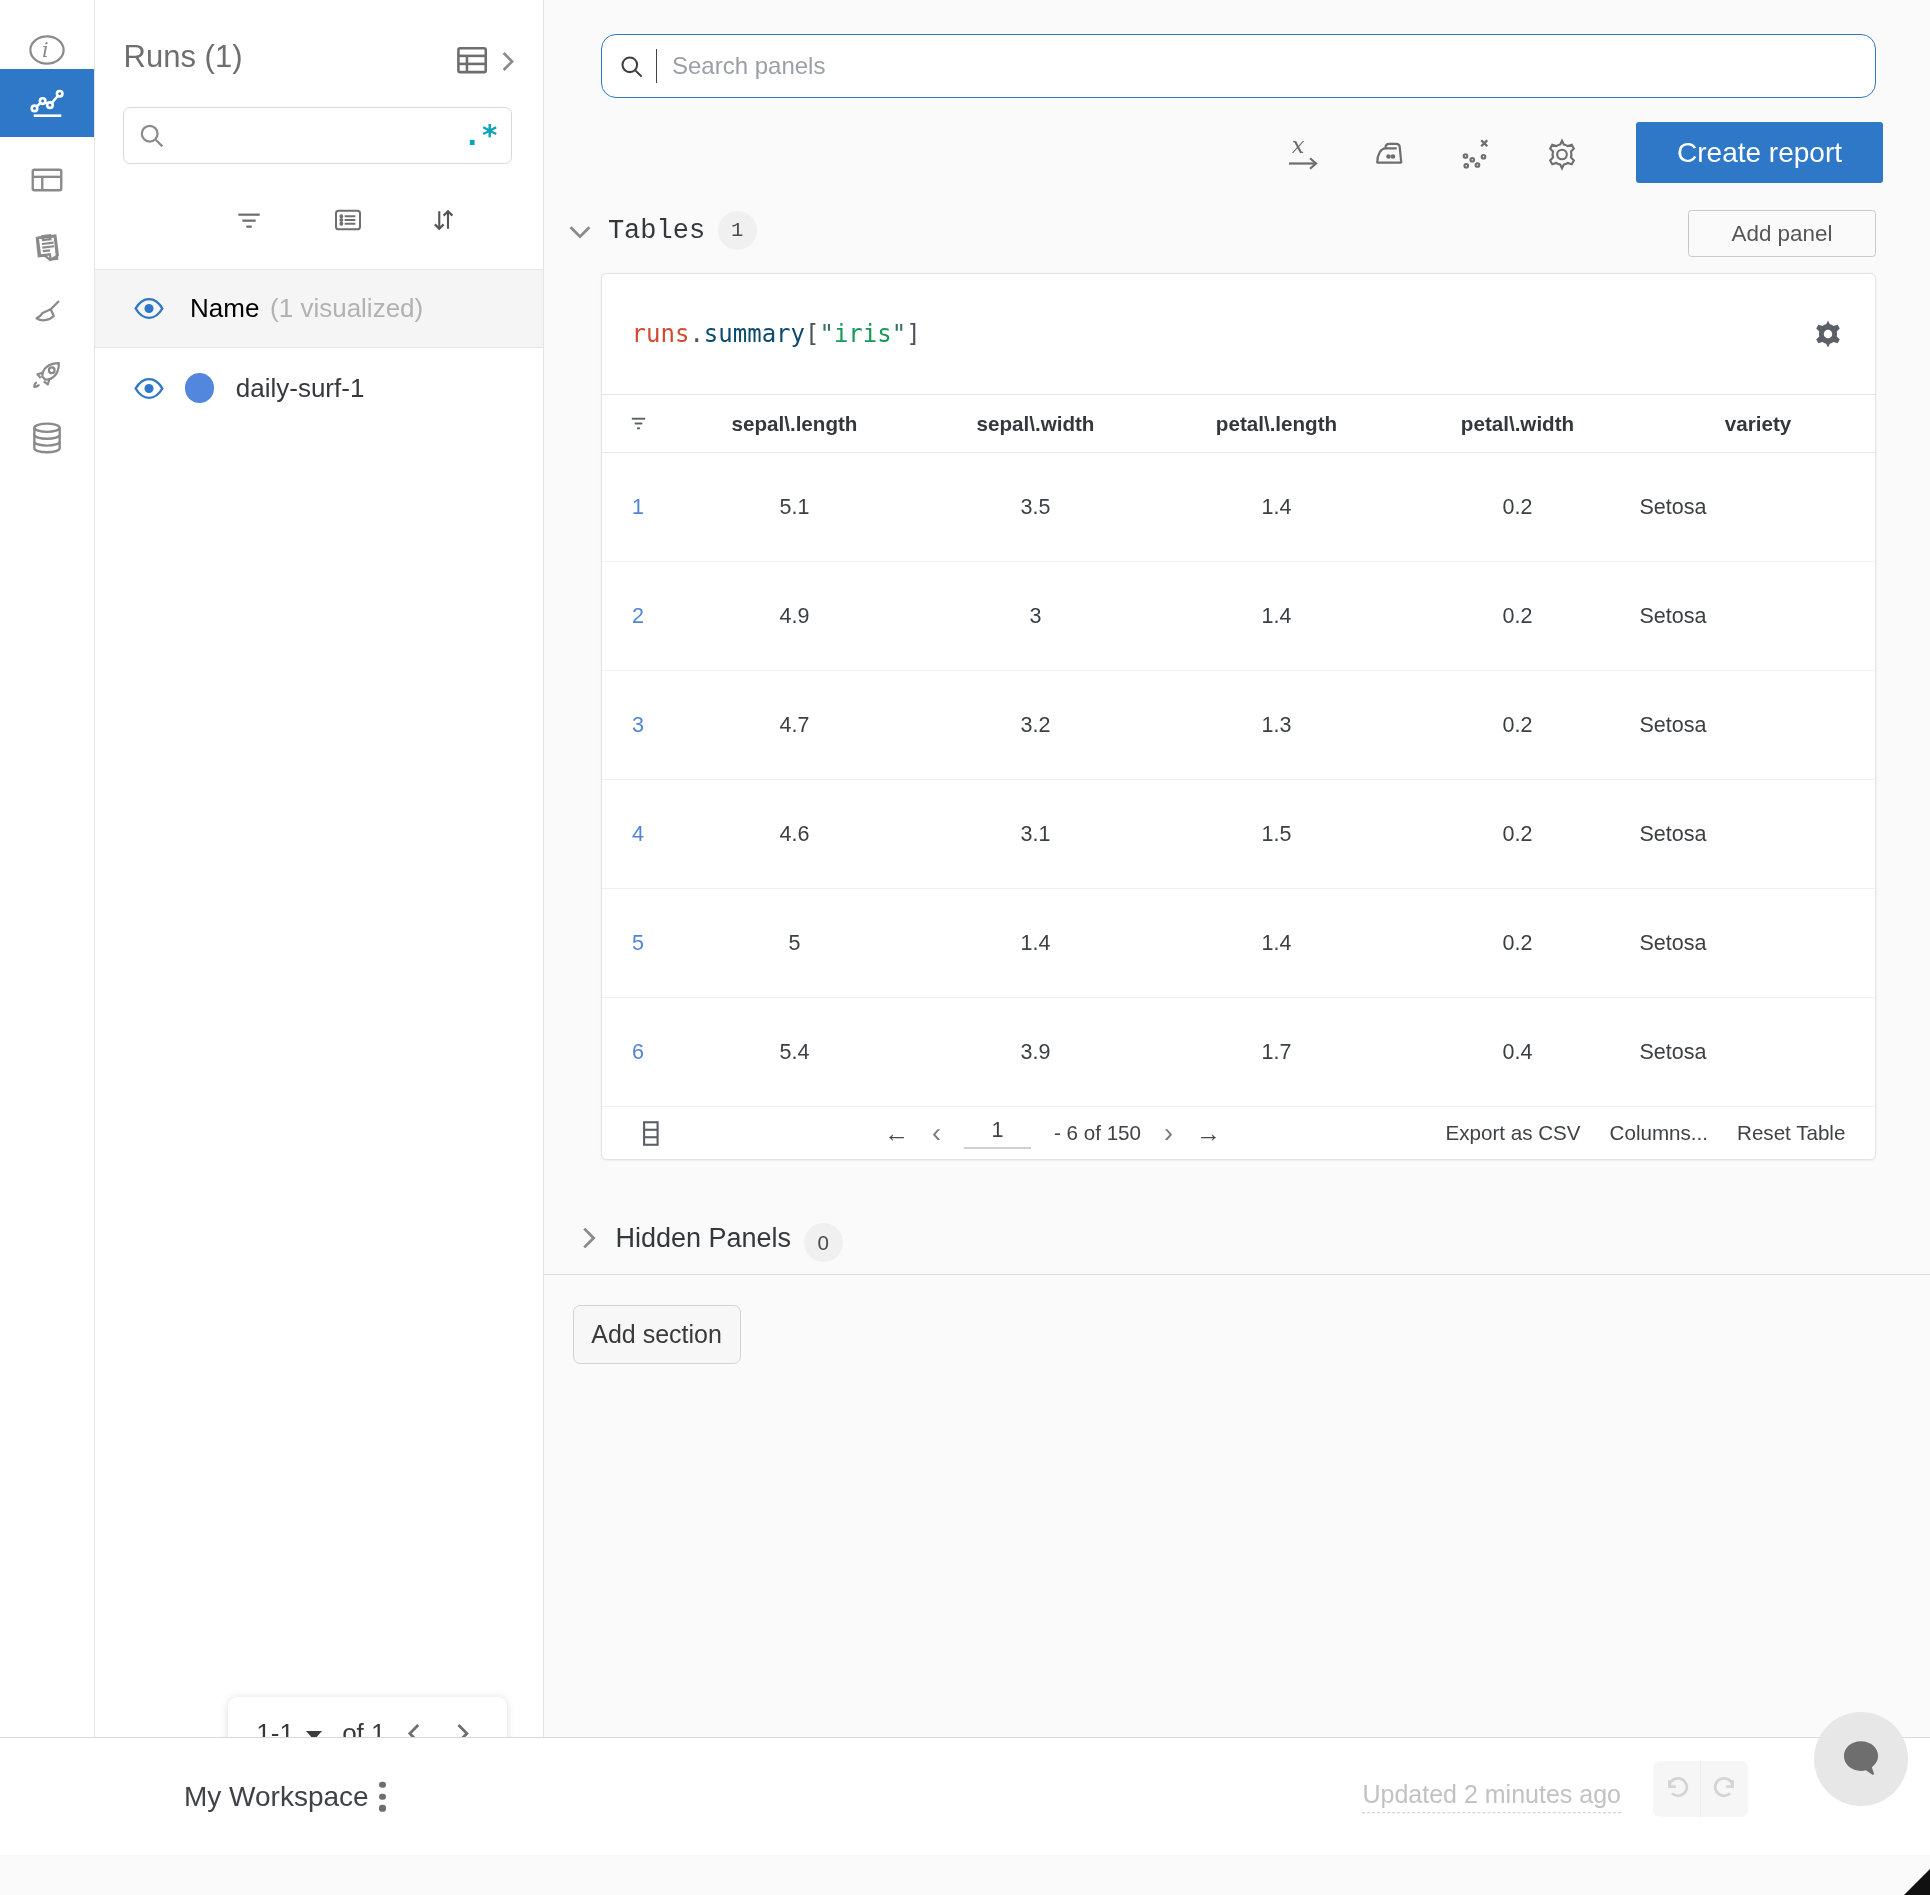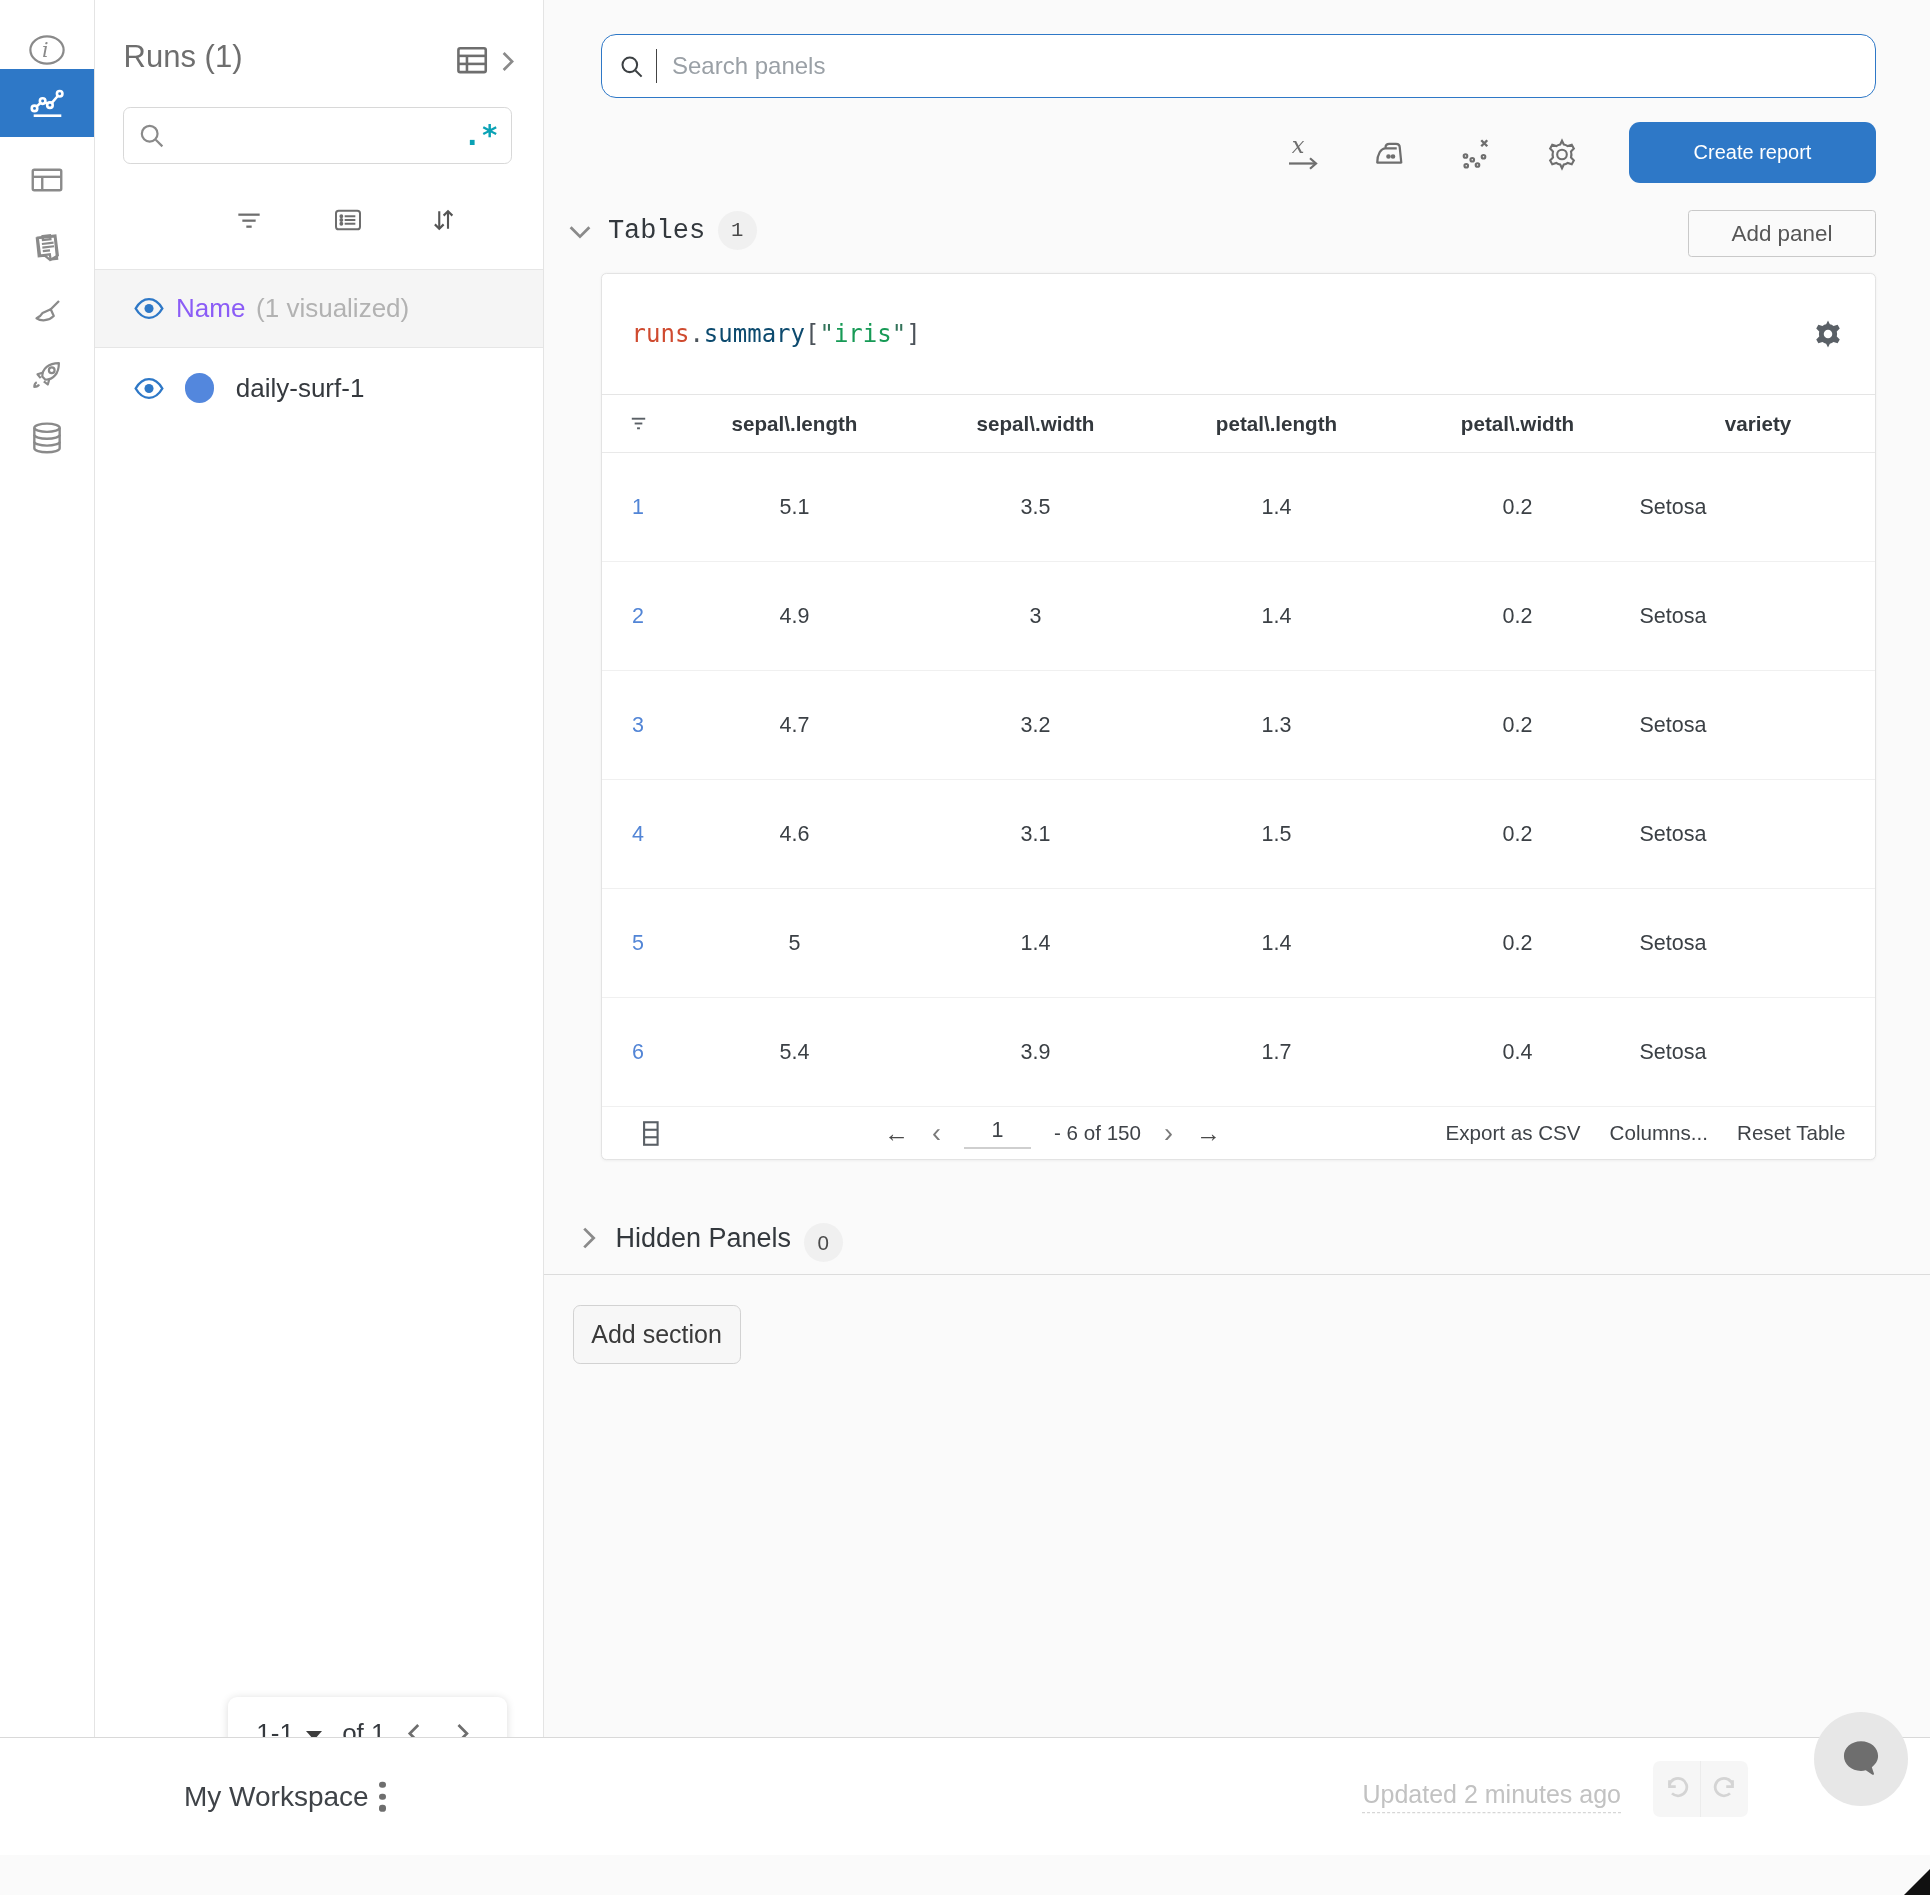--- a/index.html
+++ b/index.html
@@ -17,41 +17,41 @@
   .runs-title{position:absolute;left:29.6px;top:39px;font-size:31px;color:#6e6e6e;}
   .runs-expand{position:absolute;right:27px;top:43px;display:flex;align-items:center;gap:1.8px;cursor:pointer;}
   .run-search{position:absolute;left:29px;top:107px;width:389px;height:57px;border:0.9px solid #d8d8d8;border-radius:7.2px;
               background:#fff;display:flex;align-items:center;padding:0 12.5px;box-sizing:border-box;}
   .run-search input{border:0;outline:0;flex:1;font-size:23px;min-width:0;font-family:inherit;}
   .regex-btn{color:#0aa2b5;font-family:"DejaVu Sans Mono",monospace;font-size:29px;font-weight:bold;line-height:1;}
   .filter-row{position:absolute;left:0;top:193px;width:100%;height:54px;}
   .filter-row .ibtn{position:absolute;top:0;width:54px;height:54px;display:flex;align-items:center;justify-content:center;}
   .name-row{position:absolute;left:0;top:269px;width:100%;height:79px;background:#f5f5f5;border-top:0.9px solid #e6e6e6;
             border-bottom:0.9px solid #e6e6e6;display:flex;align-items:center;box-sizing:border-box;padding-left:39px;}
-  .name-row .lbl{font-size:26px;color:#8b5cf6;margin-left:11px;}
+  .name-row .lbl{font-size:26px;color:#000000;margin-left:25px;}
   .name-row .sub{font-size:26px;color:#b2b2b2;margin-left:10.7px;}
   .run-row{position:absolute;left:0;top:347px;width:100%;height:82px;display:flex;align-items:center;padding-left:39px;box-sizing:border-box;}
   .run-dot{width:29.6px;height:29.6px;border-radius:50%;background:#5387dd;margin-left:19.7px;}
   .run-name{font-size:26px;color:#35393e;margin-left:21.5px;}
   .side-pager{position:absolute;left:134px;top:1697px;width:279px;height:73px;background:#fff;border-radius:9px;
               box-shadow:0 1.8px 9px rgba(0,0,0,.14);display:flex;align-items:center;justify-content:center;gap:12.5px;font-size:26px;color:#35393e;}
   .side-pager .tri{width:0;height:0;border-left:8px solid transparent;border-right:8px solid transparent;border-top:9.9px solid #3c3c3c;margin-top:3.6px;}
   .side-pager .chev{color:#6e6e6e;padding:0 7.2px;cursor:pointer;}
 
   
   .main{position:absolute;left:543px;top:0;width:1388px;height:1791px;background:#fafafa;}
   .panel-search{position:absolute;left:58px;top:34px;width:1275px;height:64px;background:#fff;border:1.8px solid #2e78c7;
                 border-radius:15px;display:flex;align-items:center;padding:0 16px;box-sizing:border-box;}
   .panel-search input{border:0;outline:0;flex:1;font-size:24px;margin-left:12.5px;font-family:inherit;}
   .panel-search input::placeholder{color:#9aa0a6;}
   .caret{width:1.8px;height:34px;background:#444;margin-left:10.7px;}
   .top-icons{position:absolute;top:134px;right:351px;display:flex;gap:50px;align-items:center;}
   .top-icons .ibtn{width:36px;height:41px;display:flex;align-items:center;justify-content:center;cursor:pointer;}
-  .create-report{position:absolute;right:55px;top:122px;width:247px;height:61px;background:#2e78c7;color:#fff;border:0;
-                 border-radius:11px;font-size:20px;font-family:inherit;display:flex;align-items:center;justify-content:center;cursor:pointer;}
+  .create-report{position:absolute;right:48px;top:122px;width:247px;height:61px;background:#2e78c7;color:#fff;border:0;
+                 border-radius:3px;font-size:28px;font-family:inherit;display:flex;align-items:center;justify-content:center;cursor:pointer;}
   .section-head{position:absolute;left:22.4px;top:211px;display:flex;align-items:center;gap:12.5px;font-family:Liberation Mono, monospace;}
   .section-head .s-label{font-size:27px;color:#33383d;}
   .badge{min-width:39px;height:39px;border-radius:19.7px;background:#f0f0f0;color:#4a4a4a;font-size:20.6px;display:flex;align-items:center;justify-content:center;box-sizing:border-box;padding:0 7.2px;}
   .add-panel{position:absolute;right:55px;top:210px;width:188px;height:47px;background:#fafafa;border:0.9px solid #c9c9c9;border-radius:3.6px;
              color:#565656;font-size:22.4px;font-family:inherit;display:flex;align-items:center;justify-content:center;cursor:pointer;}
 
   
   .panel{position:absolute;left:58px;top:273px;width:1275px;height:887px;background:#fff;border:0.9px solid #e3e3e3;border-radius:5.4px;
          box-shadow:0 0.9px 2.7px rgba(0,0,0,.05);box-sizing:border-box;display:flex;flex-direction:column;}
   .panel-head{height:120px;border-bottom:0.9px solid #e5e5e5;display:flex;align-items:center;justify-content:space-between;padding:0 29.6px;flex:none;}

